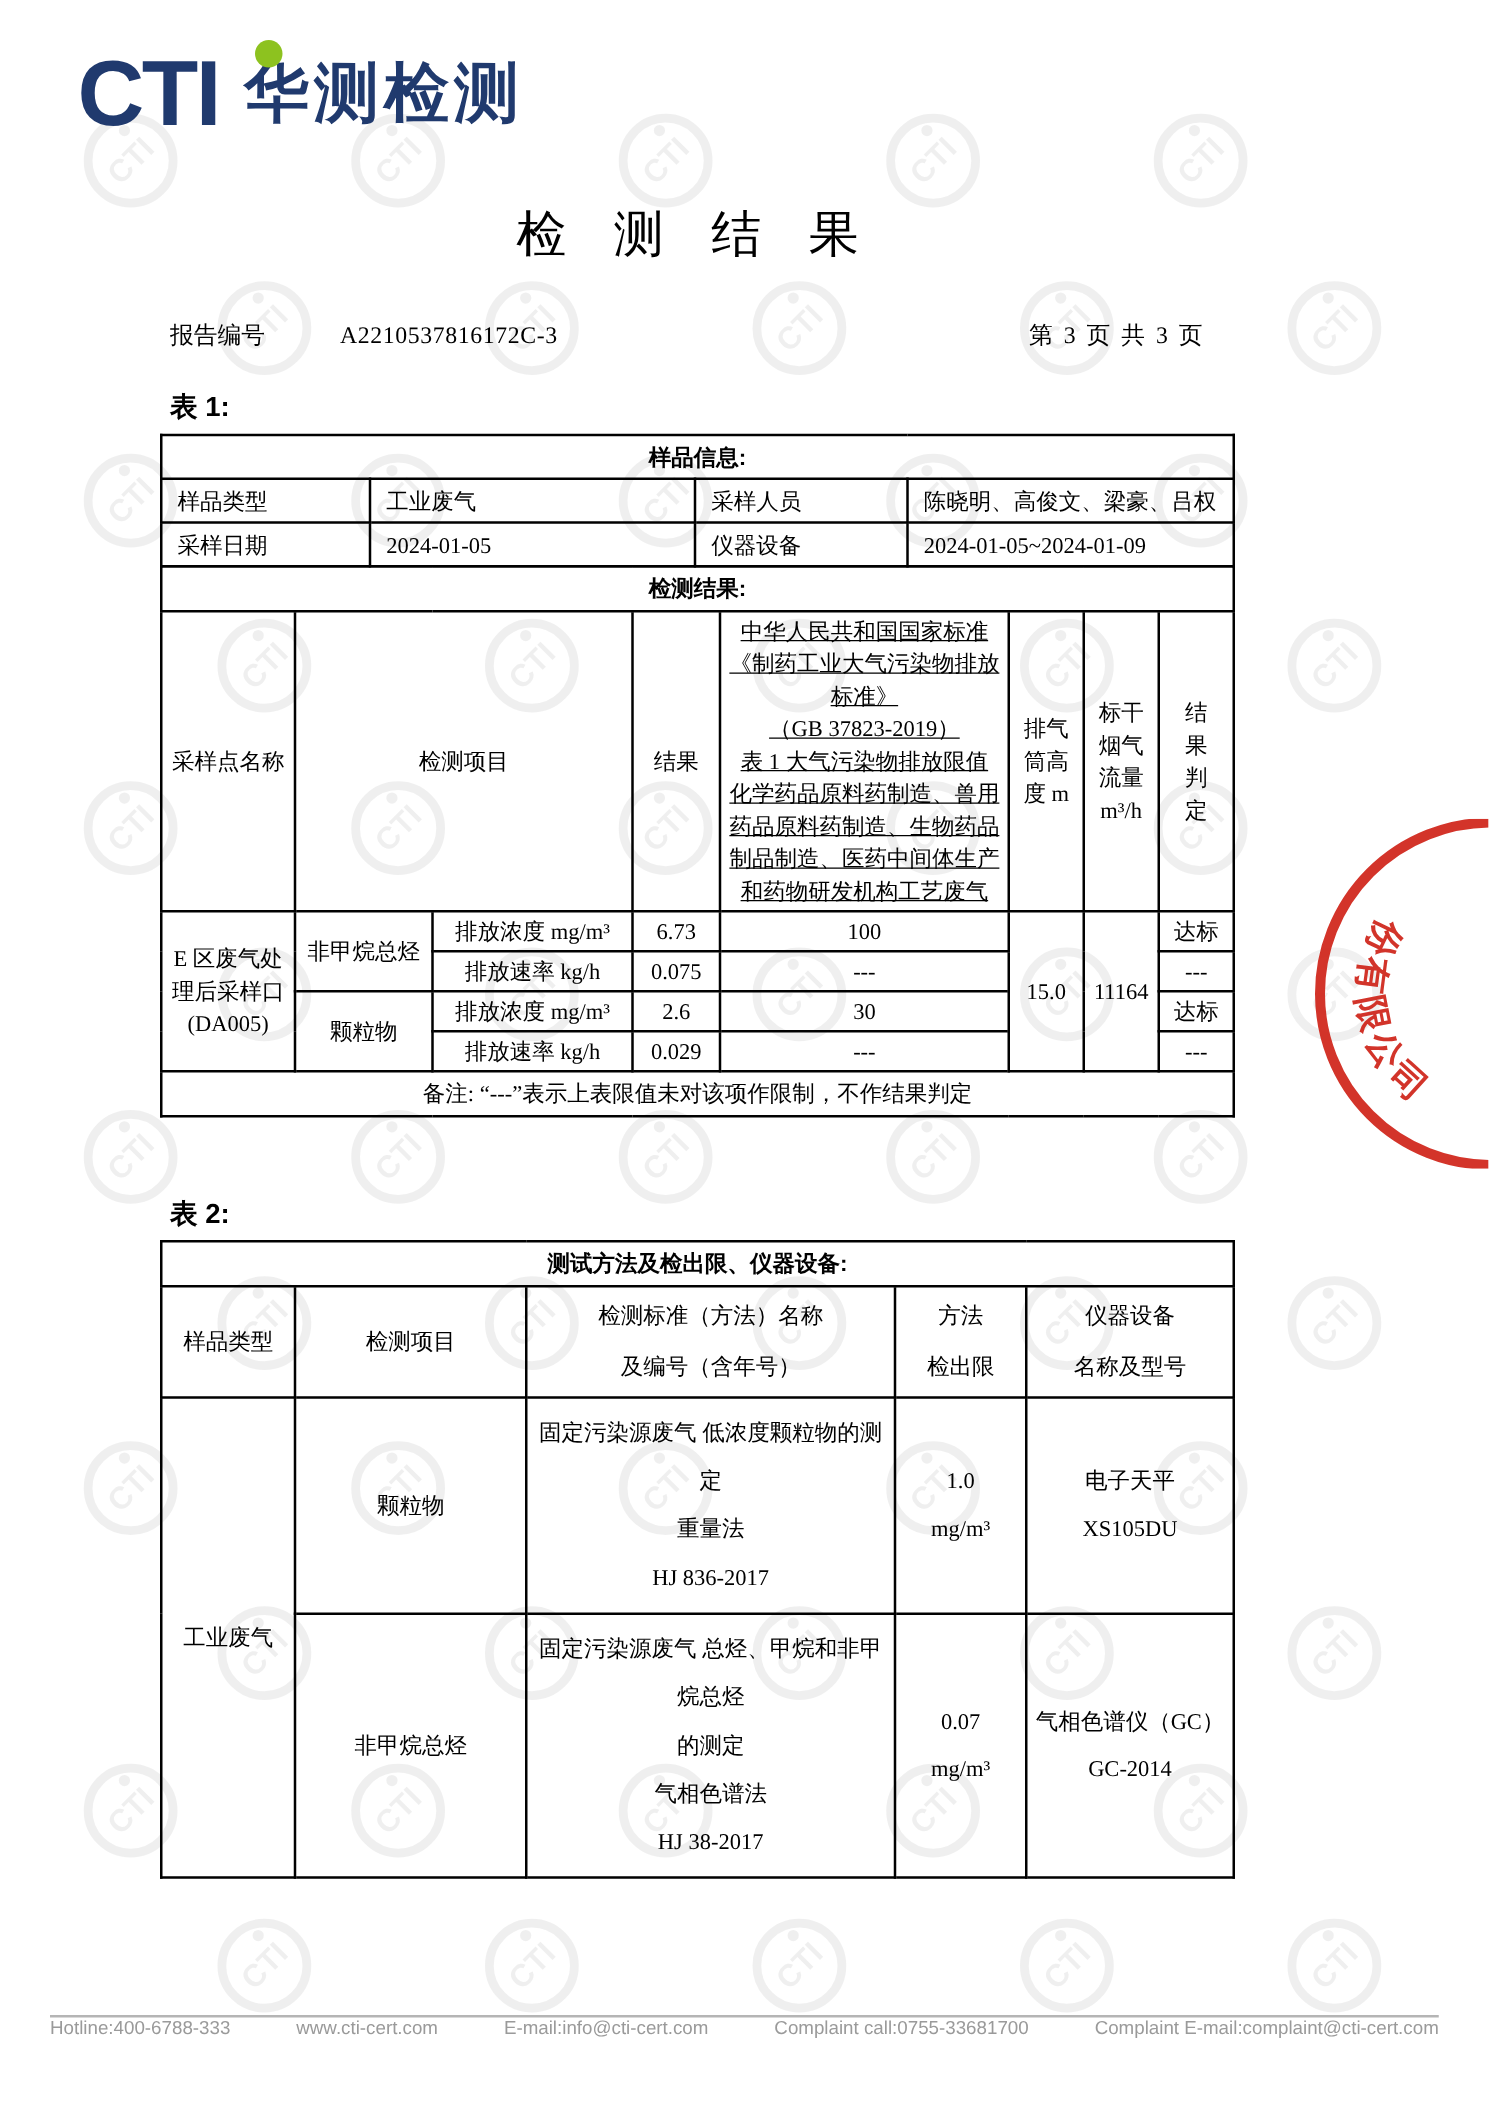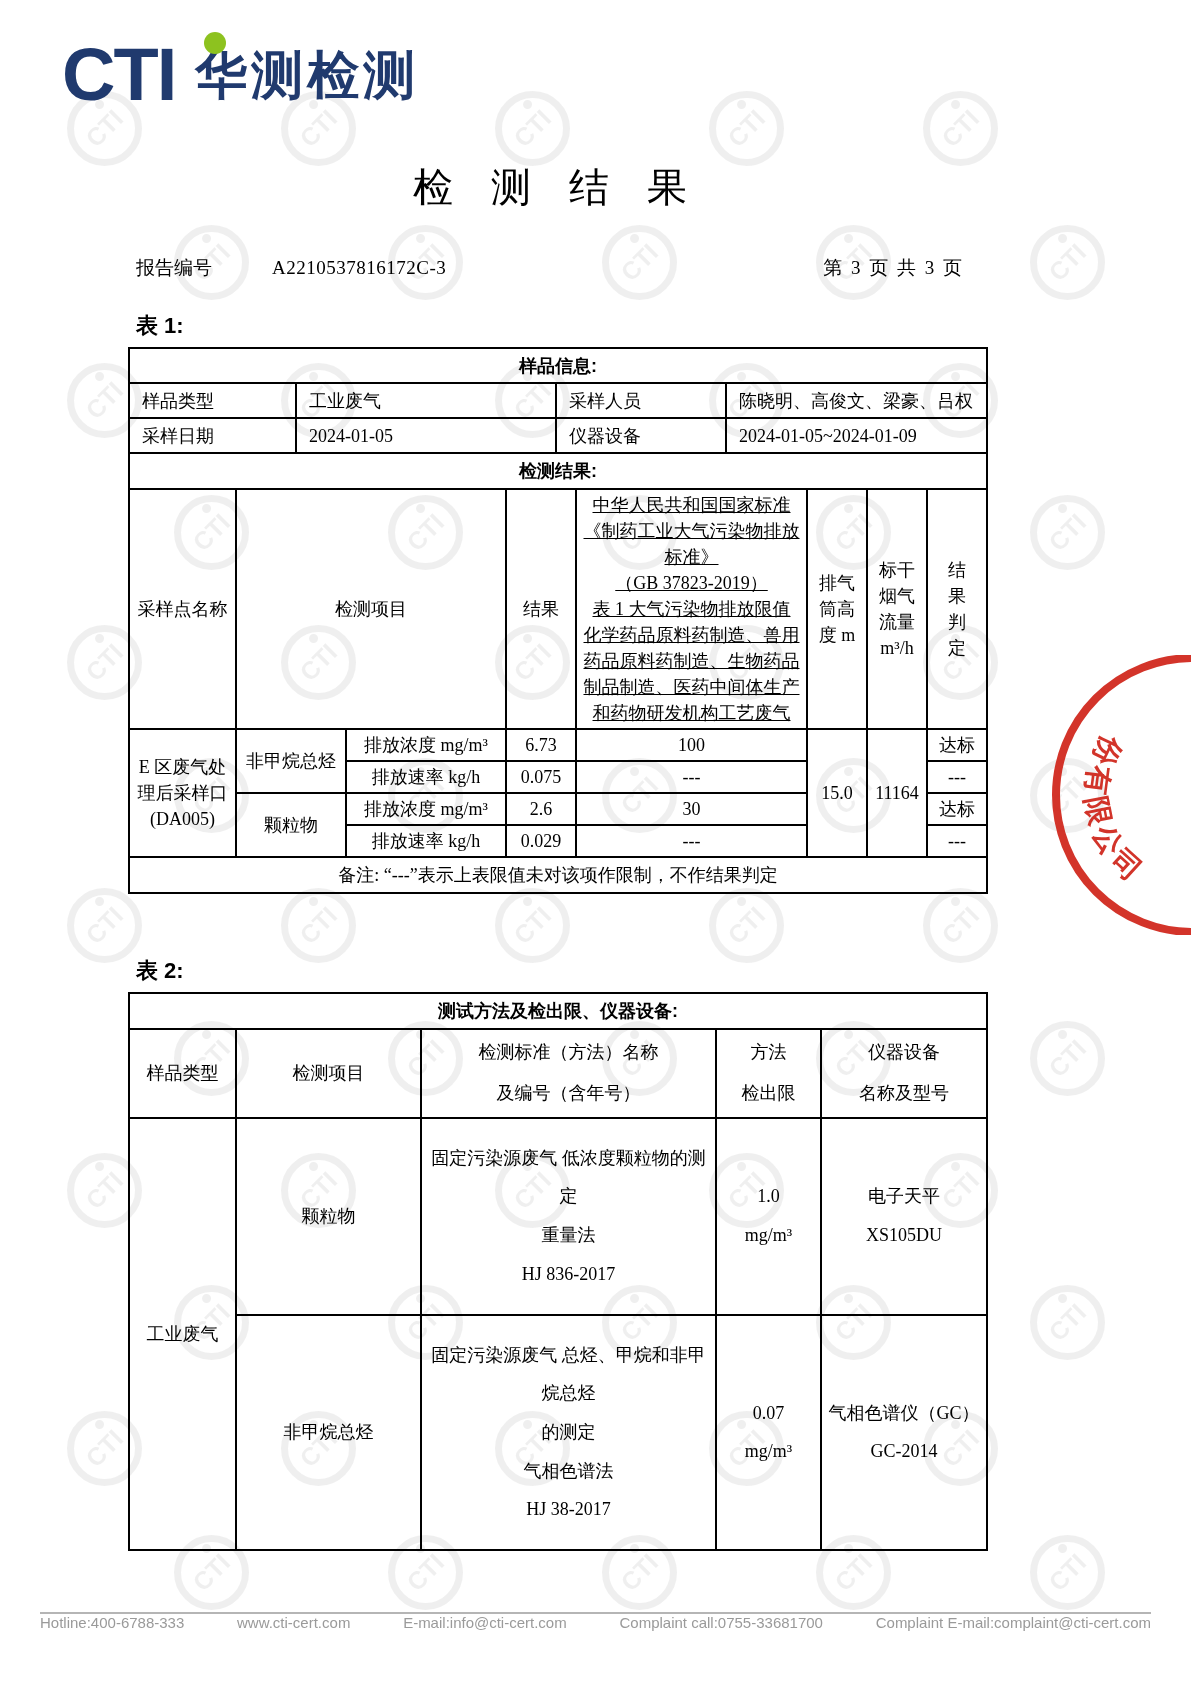--- a/index.html
+++ b/index.html
@@ -61,21 +61,21 @@
   }
   .info-tbl td{height:29px;}
   .info-tbl td.lbl,.info-tbl td.val{text-align:left;padding-left:12px;}
   .results-tbl{margin-top:-2px;}
   .pre{white-space:pre-line;}
   .standard-cell{font-size:17px;line-height:1.82;padding:4px 8px;text-decoration:underline;}
   .hdr-mid{line-height:1.8;}
   td.note-cell{text-align:left;padding-left:8px;height:30px;font-size:18px;}
   .t2-tbl td{line-height:1.7;}
   .t2-tbl td.hdr2{line-height:2.3;}
-  .t2-tbl td.method-cell{line-height:2.15;padding:20px 6px;}
+  .t2-tbl td.method-cell{line-height:2.15;padding:8px 6px;}
   .end-note{margin-top:42px;text-align:center;font-size:19px;letter-spacing:1px;}
   
   .stamp{position:absolute;top:655px;right:0;width:145px;height:280px;overflow:hidden;pointer-events:none;}
   
   .footer{
     position:absolute;left:40px;right:40px;top:1612px;
     border-top:2px solid #b5b5b5;padding-top:0;
     font-family:"Liberation Sans","DejaVu Sans",sans-serif;
     font-size:15px;color:#9a9a9a;
   }

